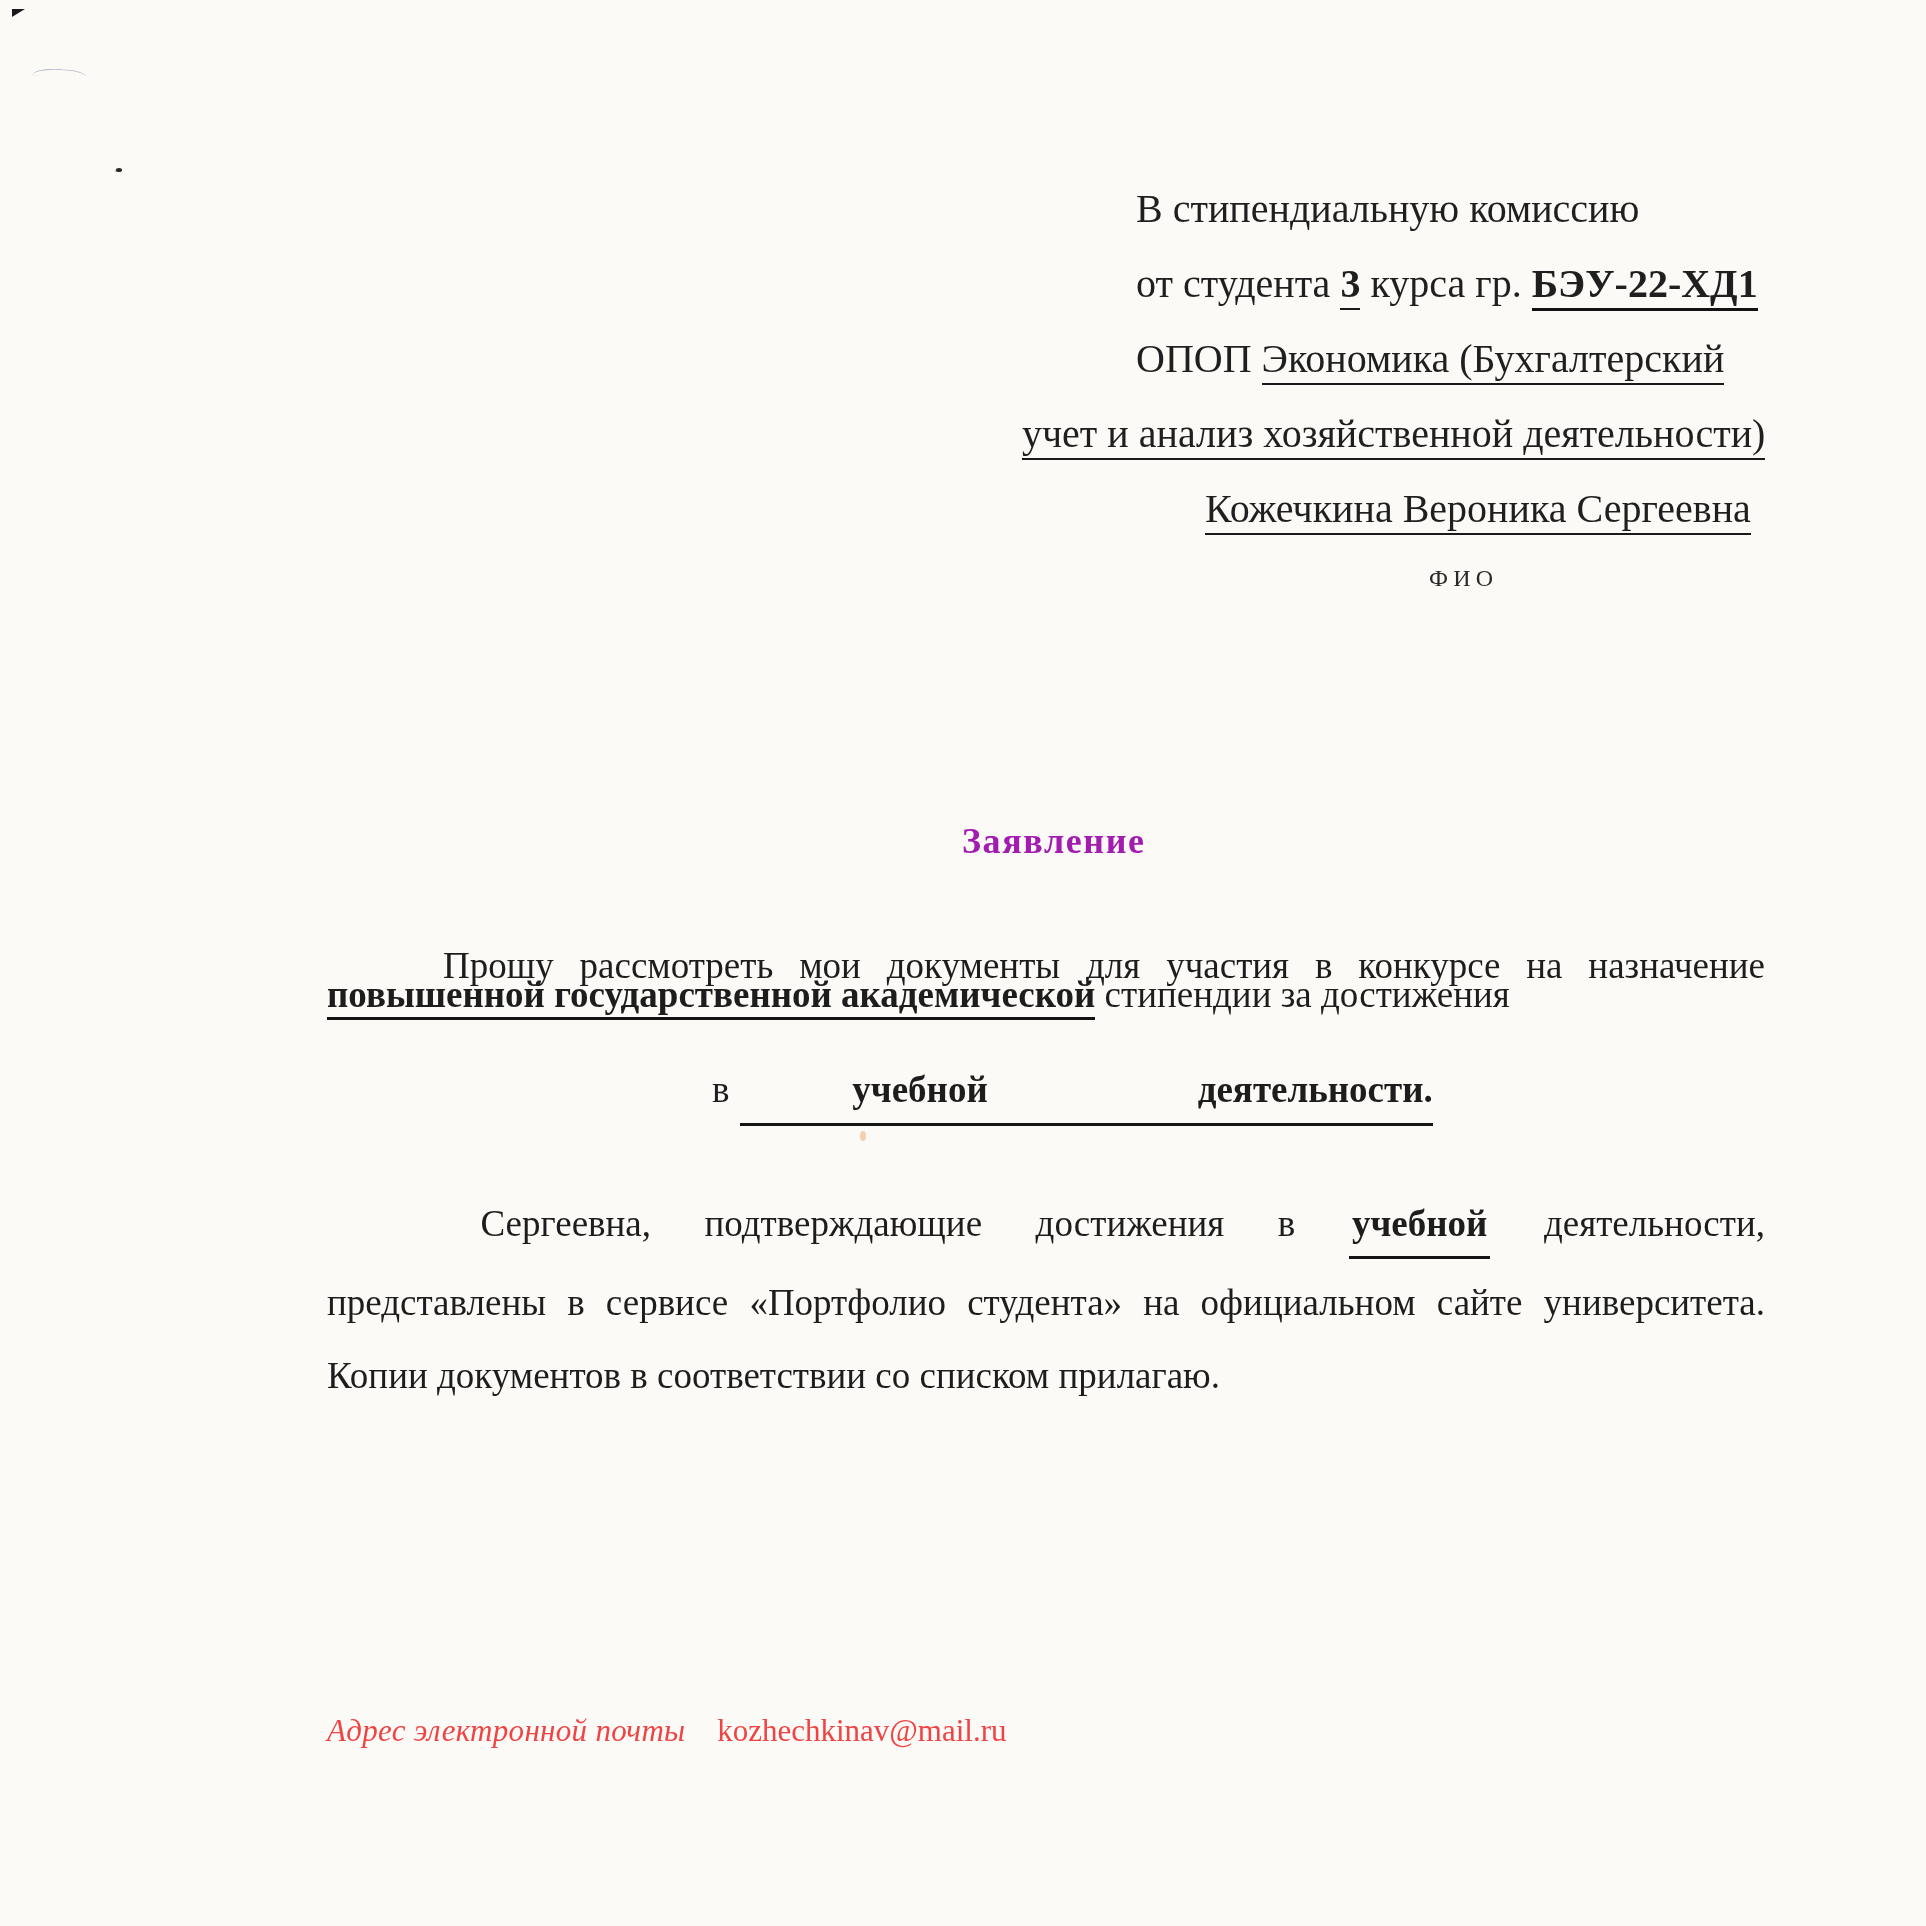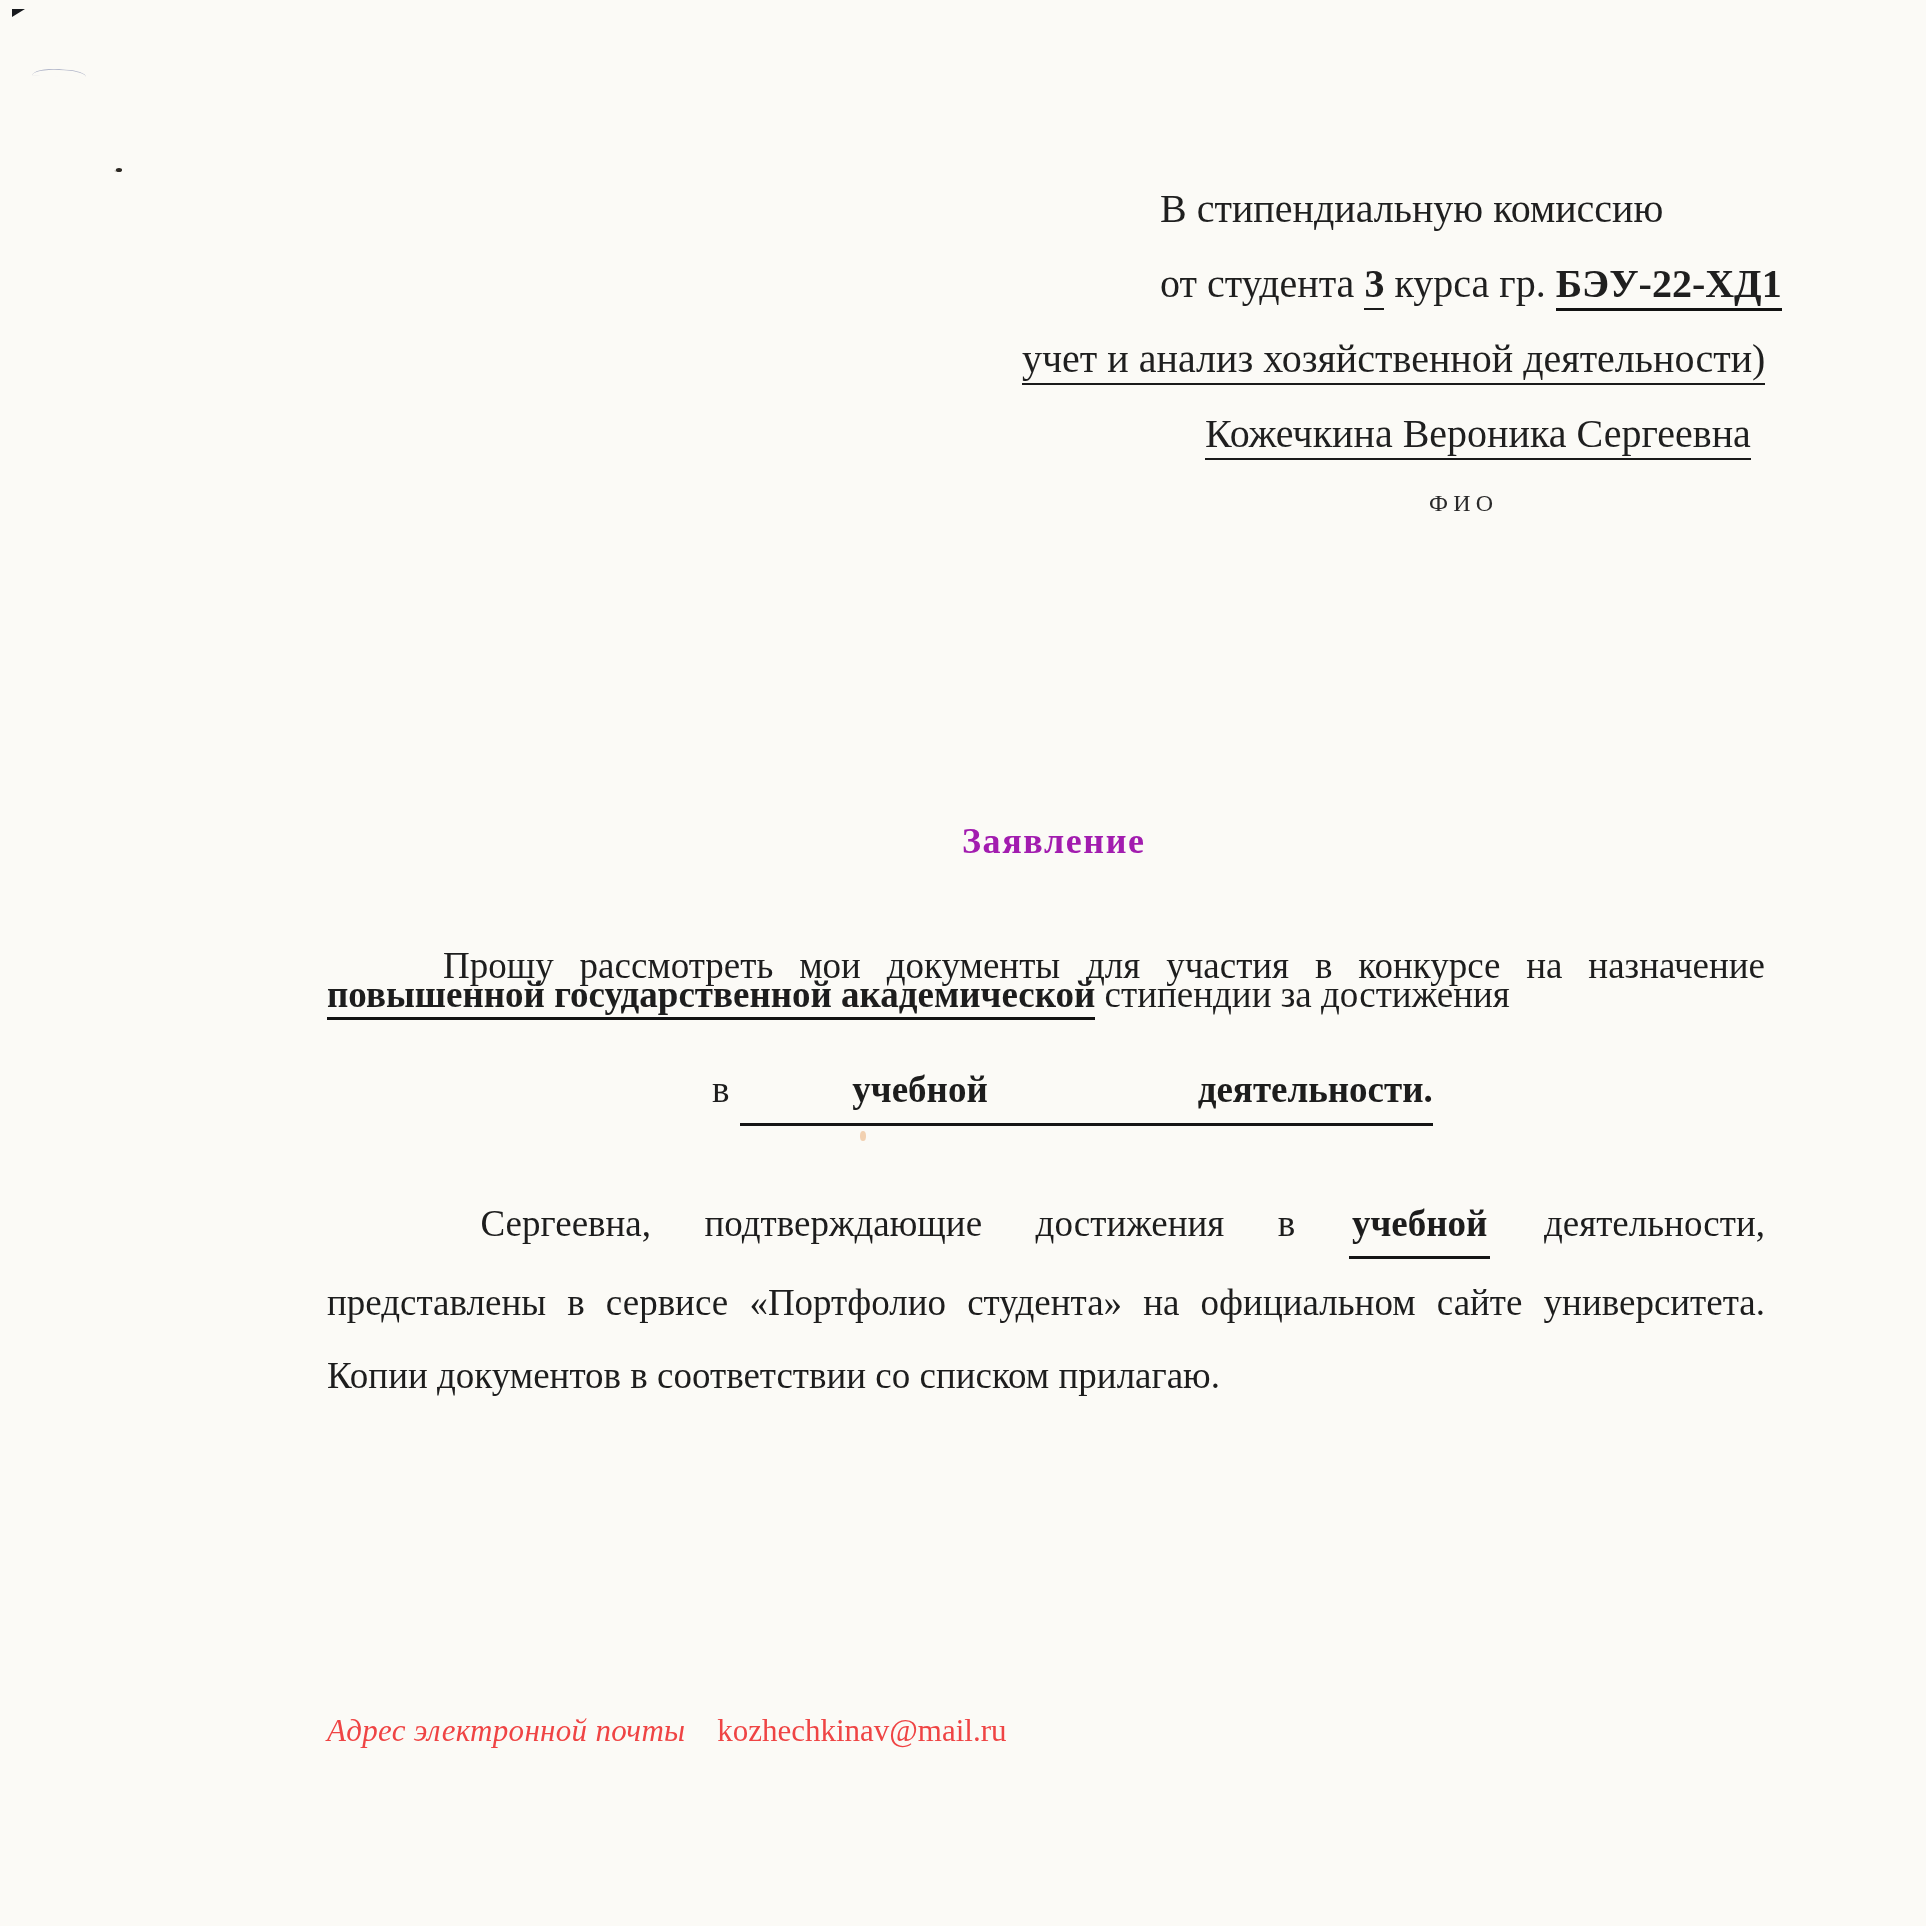--- a/index.html
+++ b/index.html
@@ -33,21 +33,21 @@
   .speck-peach {
     position: absolute; left: 860px; top: 1131px; width: 6.2px; height: 10px;
     background: #f0c9a4; border-radius: 50%; opacity: 0.85;
   }
 
   
   .header-block {
     position: absolute; left: 1136px; top: 171px; width: 755px;
     font-size: 40px; line-height: 75px; white-space: nowrap;
   }
-  .header-line { height: 75px; margin-left: 24px; }
+  .header-line { height: 75px; }
   .hl-outdent { margin-left: -114px; }
   .hl-name { margin-left: 69px; }
   .hl-fio {
     margin-left: 293px; margin-top: -4.6px;
     font-size: 24px; letter-spacing: 0.22em; color: #2a2a2a;
   }
   .ul { border-bottom: 2.7px solid #1a1a1a; padding-bottom: 2.3px; }
   .ul-thick { border-bottom: 3.5px solid #121212; padding-bottom: 1.5px; }
   .b { font-weight: bold; }
 
@@ -110,20 +110,23 @@
   <div class="speck-dark"></div>
   <div class="speck-peach"></div>
 
   <div class="header-block">
     <div class="header-line">
       <span>В стипендиальную комиссию</span>
     </div>
     <div class="header-line">
       <span>от студента </span><span class="b ul">3</span><span> курса гр. </span><span class="b ul-thick">БЭУ-22-ХД1</span>
     </div>
+    <div class="header-line">
+      <span>ОПОП </span><span class="ul">Экономика (Бухгалтерский</span>
+    </div>
     <div class="header-line hl-outdent">
       <span class="ul">учет и анализ хозяйственной деятельности)</span>
     </div>
     <div class="header-line hl-name">
       <span class="ul">Кожечкина Вероника Сергеевна</span>
     </div>
     <div class="hl-fio">ФИО</div>
   </div>
 
   <div class="doc-title">Заявление</div>

